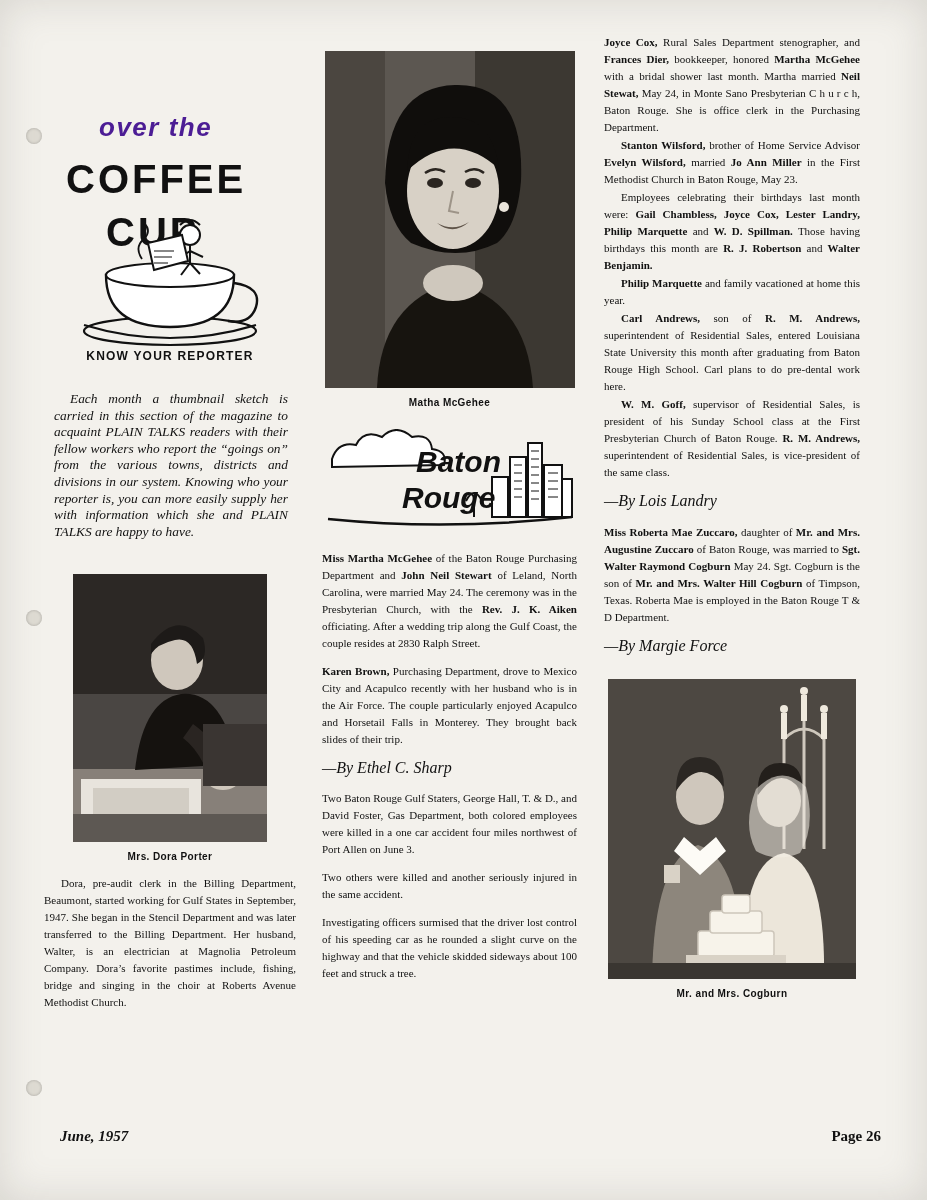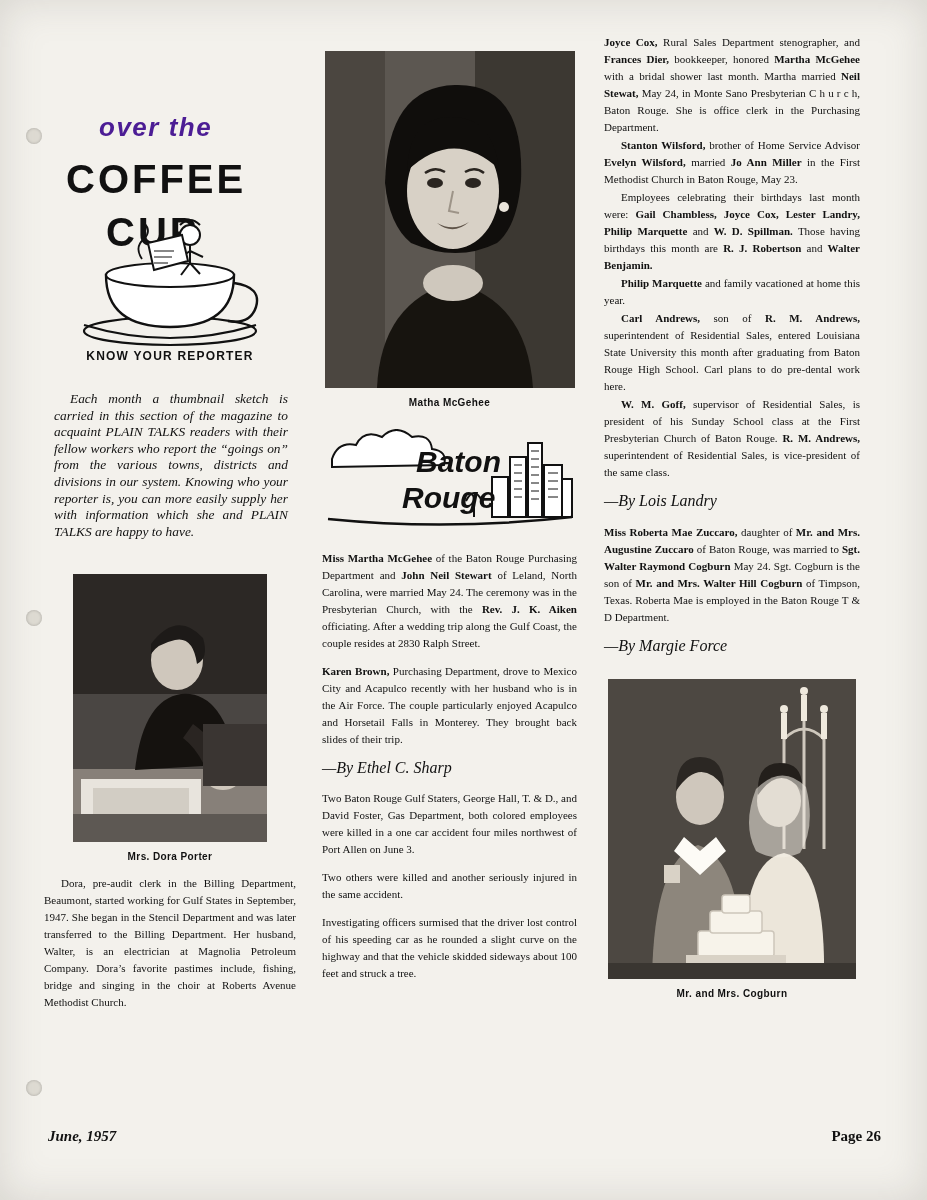--- a/index.html
+++ b/index.html
@@ -153,21 +153,21 @@
   .footer {
     position: absolute;
     left: 44px;
     right: 44px;
     top: 1128px;
     font-family: "Liberation Serif", serif;
     font-weight: bold;
     font-style: italic;
     font-size: 15px;
   }
-  .footer .left { position: absolute; left: 4px; top: 0; }
+  .footer .left { position: absolute; left: 16px; top: 0; }
   .footer .right { position: absolute; right: 2px; top: 0; font-style: normal; font-weight: bold; font-family:"Liberation Serif",serif;}
 
   
   .br-logo {
     position: relative;
     width: 252px; height: 108px;
     margin: 21px 0 0 2px;
   }
   .br-word {
     position: absolute;

